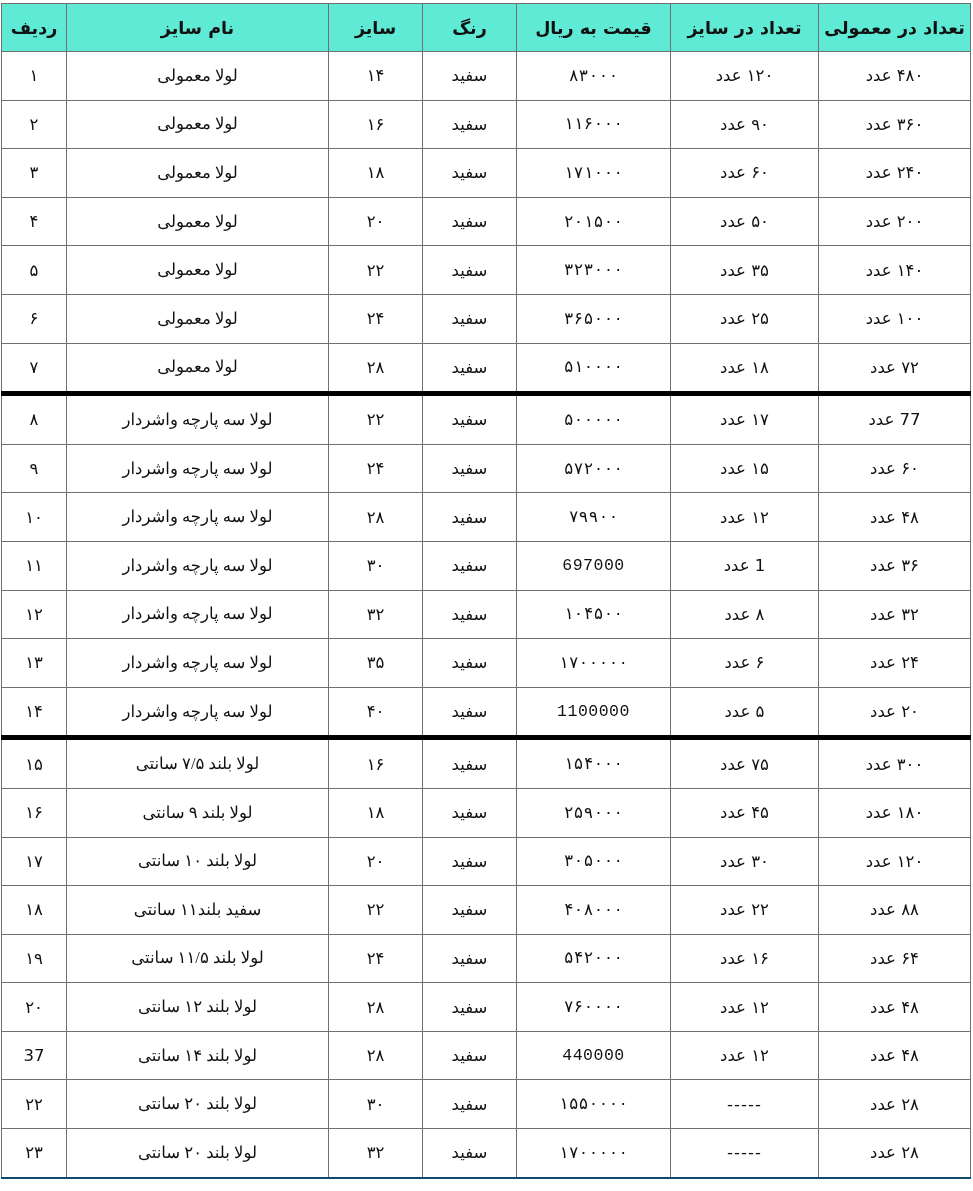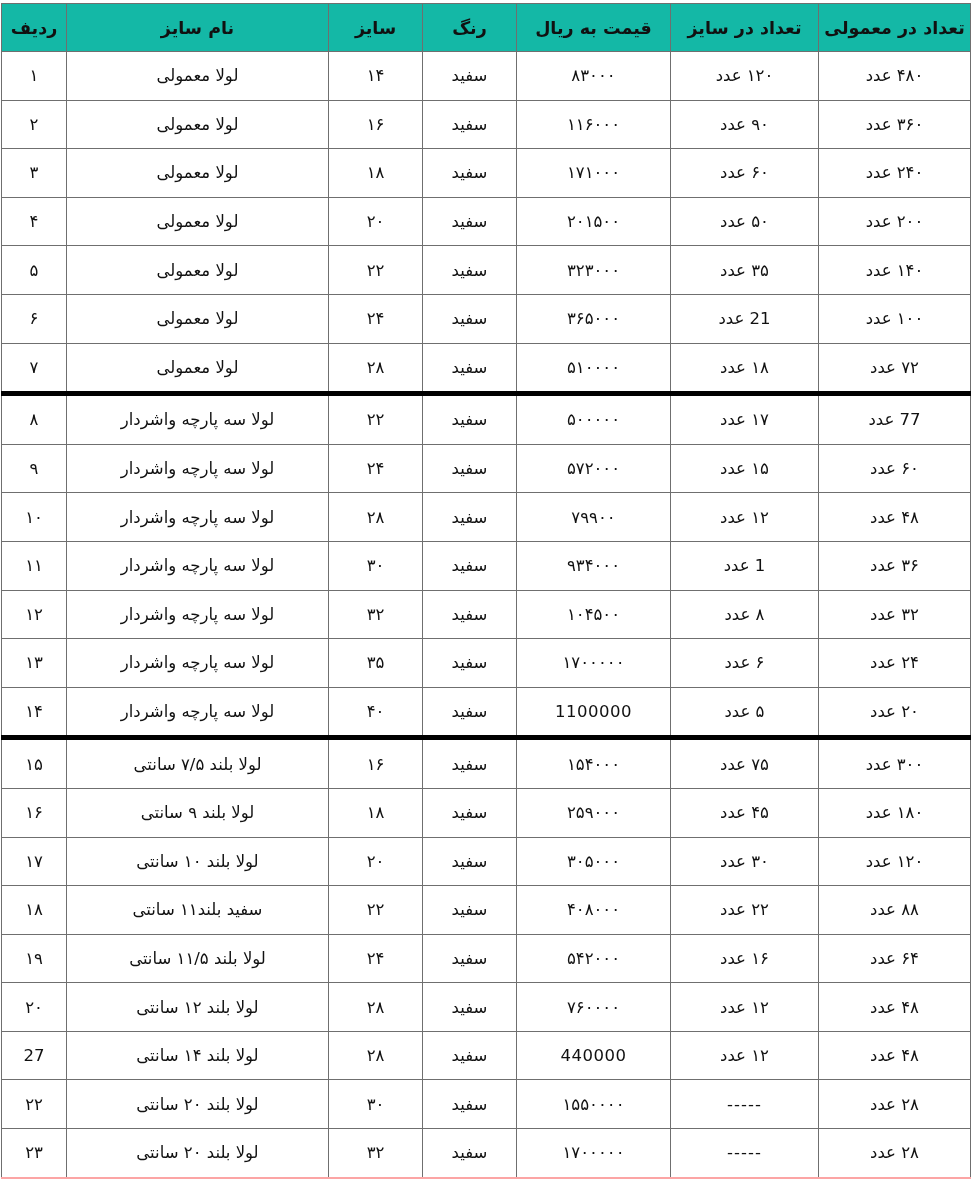--- a/index.html
+++ b/index.html
@@ -40,51 +40,53 @@
   table.price-table td {
     border: 1px solid #6f6f6f;
     text-align: center;
     vertical-align: middle;
     color: #111111;
     padding: 0 4px;
     white-space: nowrap;
     overflow: hidden;
   }
   table.price-table thead th {
-    background: #14b8a6;
+    background: #5eead4;
     font-weight: bold;
     font-size: 17.5px;
     height: 47px;
     border-color: #6f6f6f;
     letter-spacing: 0;
   }
   table.price-table tbody td {
     background: #ffffff;
     font-size: 16.5px;
     font-weight: normal;
     height: 47.6px;
   }
   table.price-table tbody td.cell-radif {
     font-size: 16.5px;
   }
   table.price-table tbody td.cell-name {
     font-size: 16.5px;
+    font-family: Liberation Serif, serif;
   }
   table.price-table tbody td.cell-price {
     letter-spacing: 0.5px;
+    font-family: Liberation Mono, monospace;
   }
   
   table.price-table tbody tr.group-start > td {
     border-top: 5px solid #000000;
   }
   table.price-table tbody tr.group-end > td {
     border-bottom: 1px solid #6f6f6f;
   }
   table.price-table tbody tr:last-child > td {
-    border-bottom: 2px solid #fca5a5;
+    border-bottom: 2px solid #0c4a6e;
   }
   .dash-cell {
     letter-spacing: 1px;
   }
 </style>
 </head>
 <body>
 
 <div id="price-table-wrap">
   <table class="price-table">
@@ -149,21 +151,21 @@
           <td class="cell-carton">۱۴۰ عدد</td>
           <td class="cell-pack">۳۵ عدد</td>
           <td class="cell-price">۳۲۳۰۰۰</td>
           <td class="cell-color">سفید</td>
           <td class="cell-size">۲۲</td>
           <td class="cell-name">لولا معمولی</td>
           <td class="cell-radif">۵</td>
         </tr>
         <tr>
           <td class="cell-carton">۱۰۰ عدد</td>
-          <td class="cell-pack">21 عدد</td>
+          <td class="cell-pack">۲۵ عدد</td>
           <td class="cell-price">۳۶۵۰۰۰</td>
           <td class="cell-color">سفید</td>
           <td class="cell-size">۲۴</td>
           <td class="cell-name">لولا معمولی</td>
           <td class="cell-radif">۶</td>
         </tr>
         <tr class="group-end">
           <td class="cell-carton">۷۲ عدد</td>
           <td class="cell-pack">۱۸ عدد</td>
           <td class="cell-price">۵۱۰۰۰۰</td>
@@ -195,21 +197,21 @@
           <td class="cell-pack">۱۲ عدد</td>
           <td class="cell-price">۷۹۹۰۰</td>
           <td class="cell-color">سفید</td>
           <td class="cell-size">۲۸</td>
           <td class="cell-name">لولا سه پارچه واشردار</td>
           <td class="cell-radif">۱۰</td>
         </tr>
         <tr>
           <td class="cell-carton">۳۶ عدد</td>
           <td class="cell-pack">1 عدد</td>
-          <td class="cell-price">۹۳۴۰۰۰</td>
+          <td class="cell-price">697000</td>
           <td class="cell-color">سفید</td>
           <td class="cell-size">۳۰</td>
           <td class="cell-name">لولا سه پارچه واشردار</td>
           <td class="cell-radif">۱۱</td>
         </tr>
         <tr>
           <td class="cell-carton">۳۲ عدد</td>
           <td class="cell-pack">۸ عدد</td>
           <td class="cell-price">۱۰۴۵۰۰</td>
           <td class="cell-color">سفید</td>
@@ -289,21 +291,21 @@
           <td class="cell-name">لولا بلند ۱۲ سانتی</td>
           <td class="cell-radif">۲۰</td>
         </tr>
         <tr>
           <td class="cell-carton">۴۸ عدد</td>
           <td class="cell-pack">۱۲ عدد</td>
           <td class="cell-price">440000</td>
           <td class="cell-color">سفید</td>
           <td class="cell-size">۲۸</td>
           <td class="cell-name">لولا بلند ۱۴ سانتی</td>
-          <td class="cell-radif">27</td>
+          <td class="cell-radif">37</td>
         </tr>
         <tr>
           <td class="cell-carton">۲۸ عدد</td>
           <td class="cell-pack dash-cell">-----</td>
           <td class="cell-price">۱۵۵۰۰۰۰</td>
           <td class="cell-color">سفید</td>
           <td class="cell-size">۳۰</td>
           <td class="cell-name">لولا بلند ۲۰ سانتی</td>
           <td class="cell-radif">۲۲</td>
         </tr>

